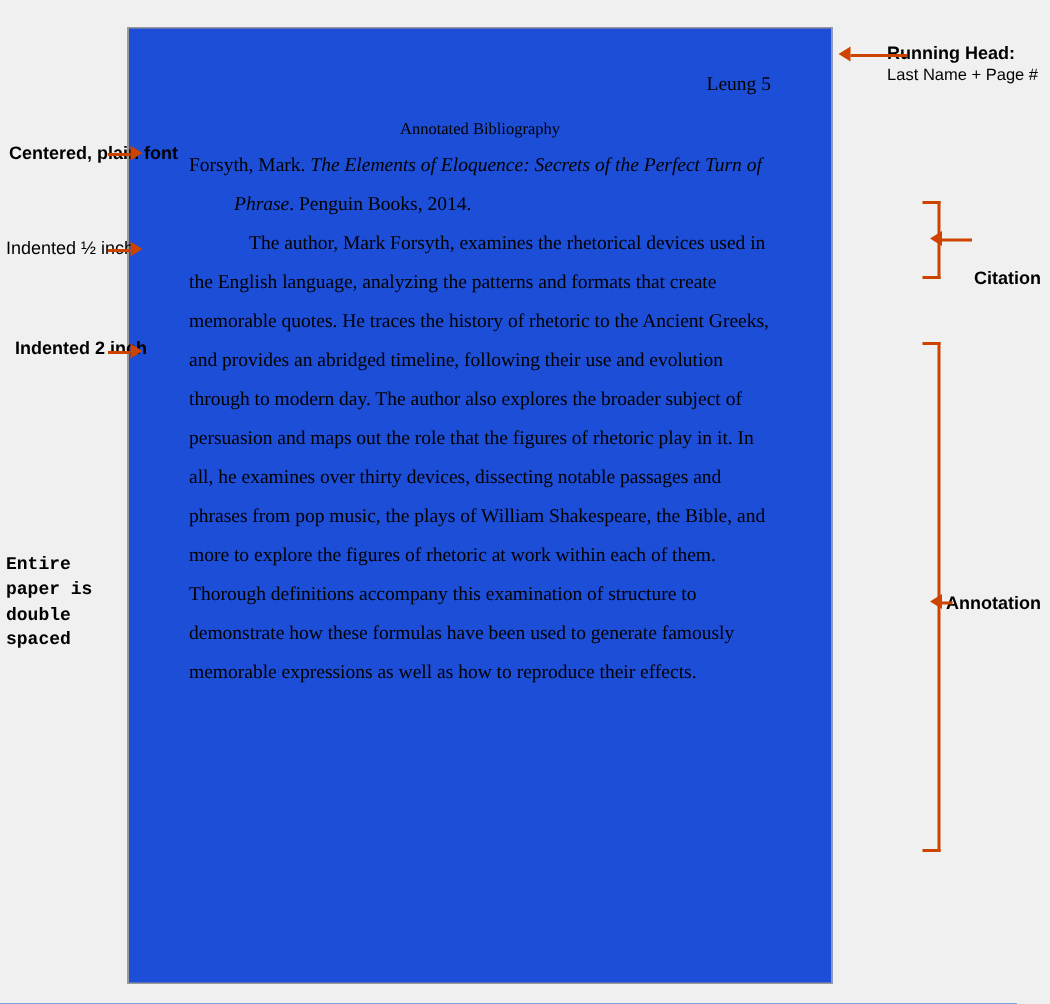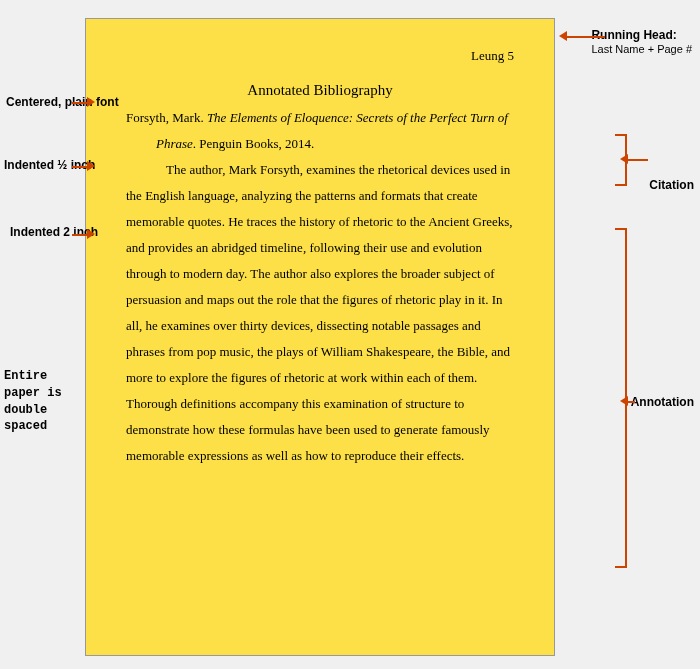--- a/index.html
+++ b/index.html
@@ -11,38 +11,38 @@
       overflow: hidden;
       position: relative;
     }
 
     .page-wrapper {
       position: absolute;
       top: 18px;
       left: 85px;
       width: 470px;
       height: 638px;
-      background: #fde047;
+      background: #1d4ed8;
       border: 1px solid #999;
       padding: 28px 40px 28px 40px;
       font-size: 13px;
       line-height: 2;
       color: #000;
     }
 
     .running-head {
       text-align: right;
       font-size: 13px;
       line-height: 1.4;
       margin-bottom: 10px;
     }
 
     .bib-title {
       text-align: center;
-      font-size: 15px;
+      font-size: 11px;
       font-weight: normal;
       line-height: 2;
     }
 
     .citation-block {
       margin-top: 0;
       font-size: 13px;
       line-height: 2;
       text-indent: -30px;
       padding-left: 30px;
@@ -151,21 +151,21 @@
 <div class="arrow-line" style="top: 36px; right: 95px; width: 38px; height: 2px;"></div>
 <div class="arrowhead-left" style="top: 31px; right: 133px;"></div>
 
 <div class="label" style="top: 95px; left: 6px;">
   <span>Centered, plain font</span>
 </div>
 
 <div class="arrow-line" style="top: 102px; left: 72px; width: 15px; height: 2px;"></div>
 <div class="arrowhead-right" style="top: 97px; left: 87px;"></div>
 
-<div class="label" style="top: 158px; left: 4px; font-weight: bold;">
+<div class="label" style="top: 158px; left: 4px; font-weight: normal;">
   <span>Indented ½ inch</span>
 </div>
 
 <div class="arrow-line" style="top: 166px; left: 72px; width: 15px; height: 2px;"></div>
 <div class="arrowhead-right" style="top: 161px; left: 87px;"></div>
 
 <div class="label" style="top: 225px; left: 10px; font-weight: bold;">
   <span>Indented 2 inch</span>
 </div>
 

